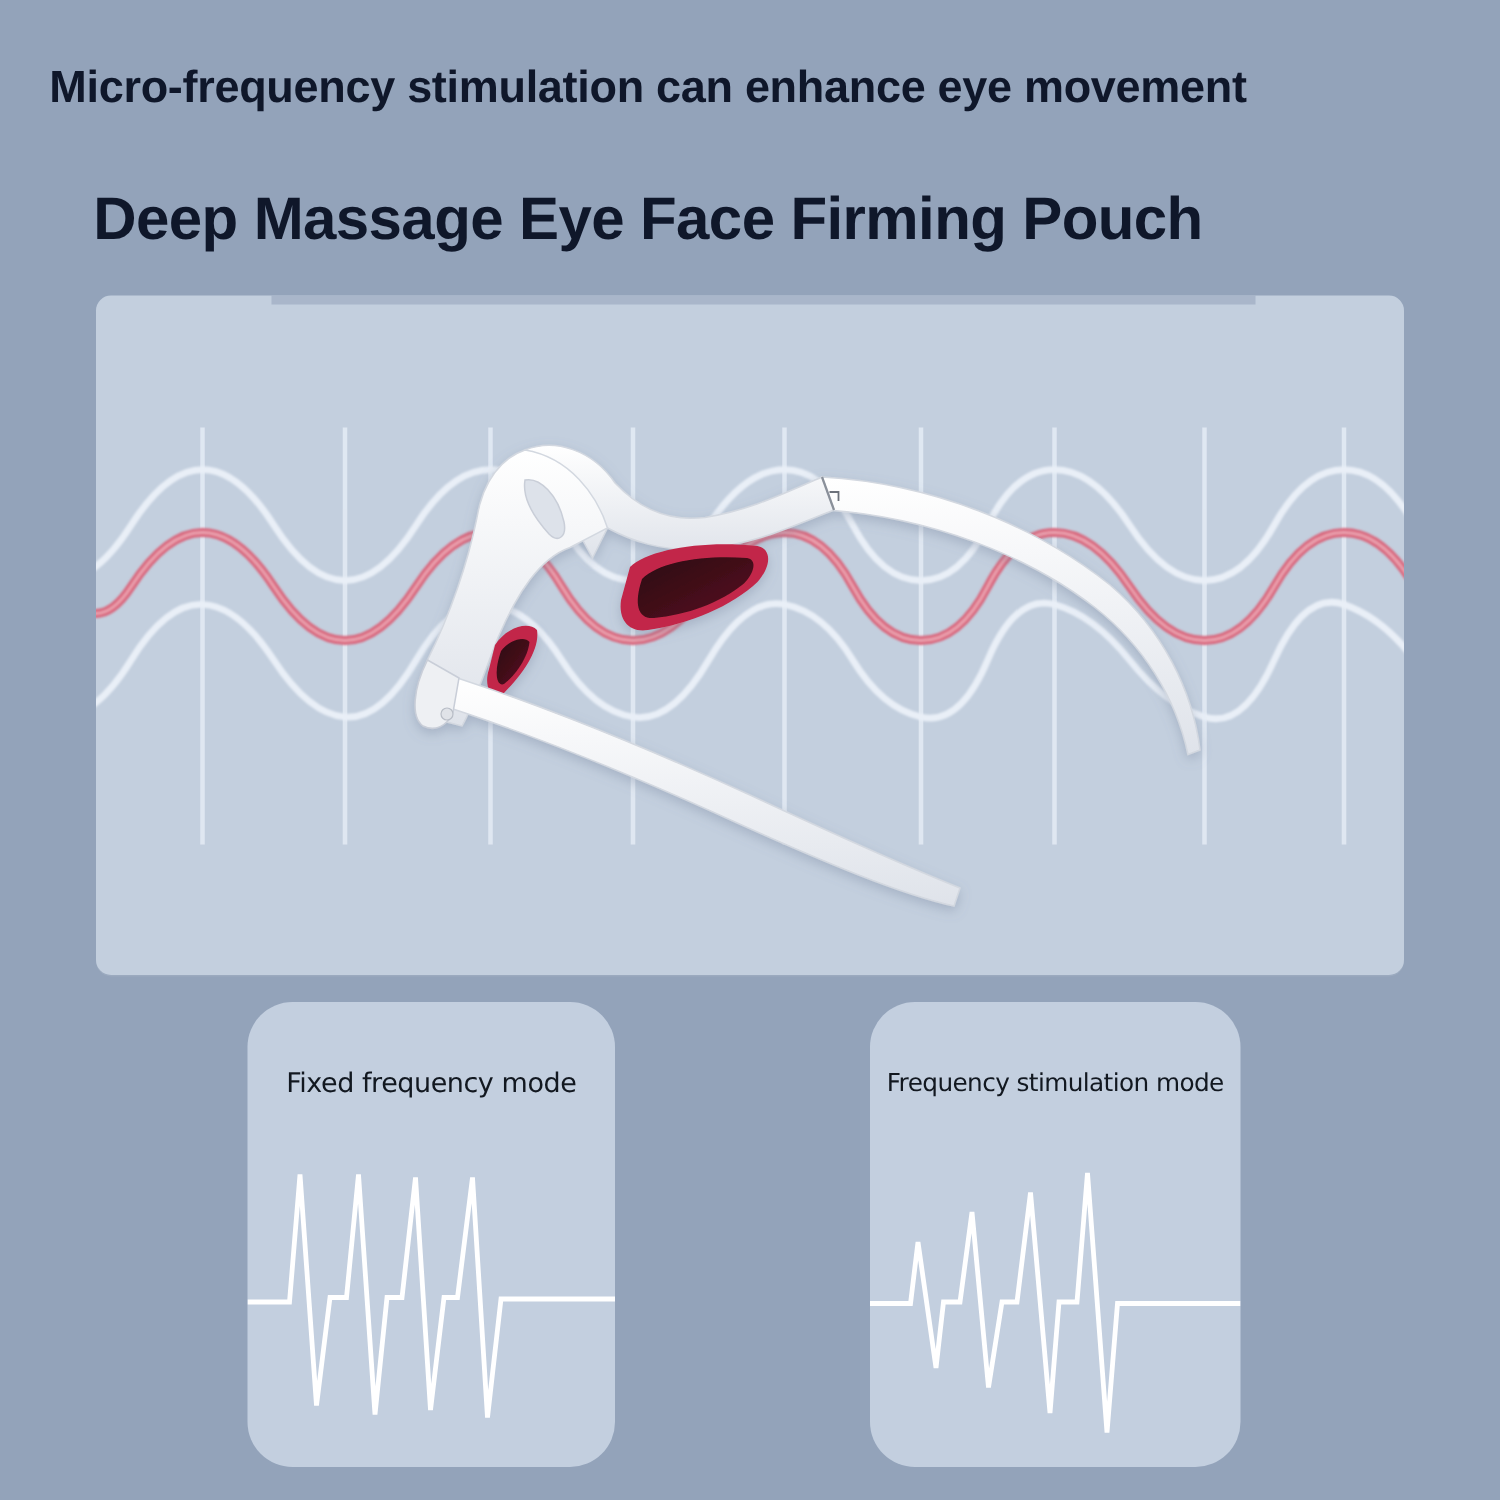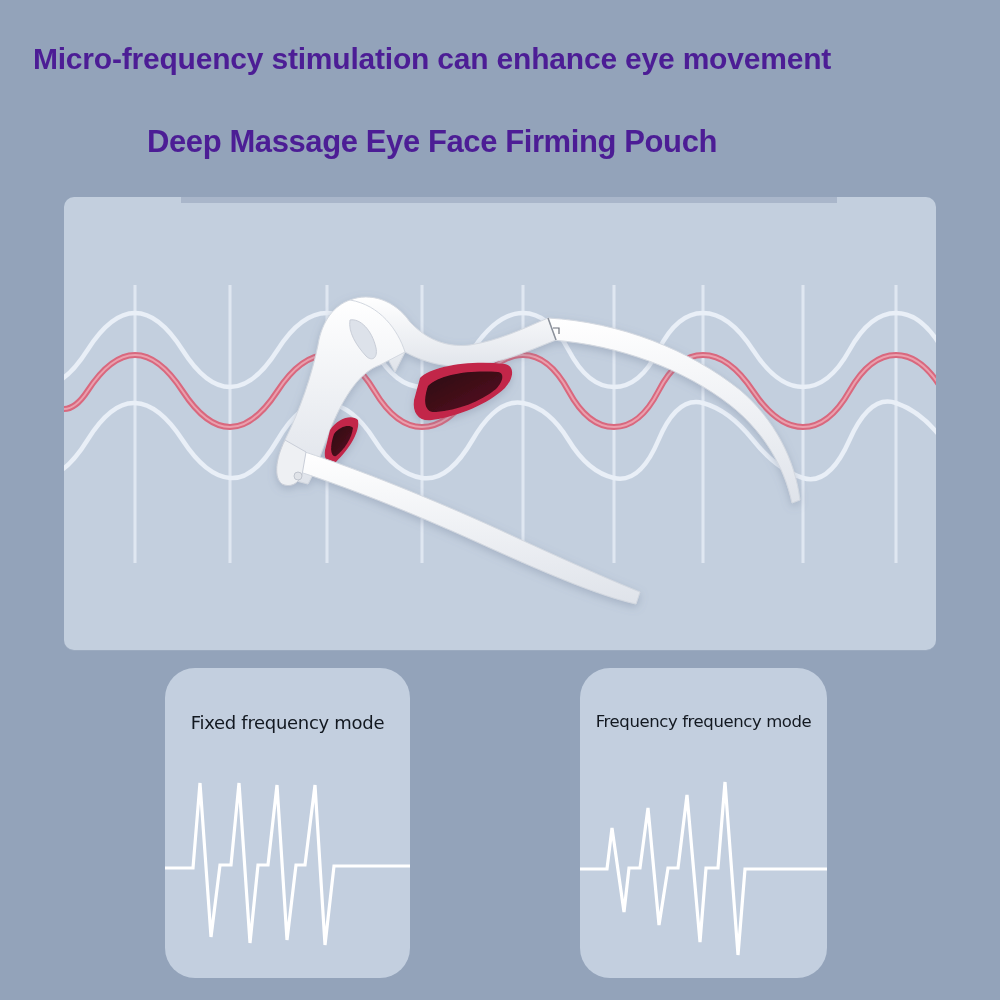--- a/index.html
+++ b/index.html
@@ -4,24 +4,24 @@
 <style>
   html, body { margin: 0; padding: 0; }
   body {
     width: 1000px; height: 1000px; overflow: hidden;
     background: #93a3ba;
     position: relative;
     font-family: "Liberation Sans", "DejaVu Sans", sans-serif;
   }
   .headline {
     position: absolute; left: 0; width: 864px; text-align: center;
-    color: #4c1d95; margin: 0; white-space: nowrap;
+    color: #0f172a; margin: 0; white-space: nowrap;
   }
   #headline-1 { top: 42px; font-size: 30px; letter-spacing: -0.2px; }
-  #headline-2 { top: 124px; font-size: 31px; letter-spacing: -0.4px; text-align: center; }
+  #headline-2 { top: 124px; font-size: 40px; letter-spacing: -0.4px; text-align: center; }
 
   .hero-panel {
     position: absolute; left: 64px; top: 197px; width: 872px; height: 453px;
     background: #c3cfde; border-radius: 10px; overflow: hidden;
     box-shadow: 0 1px 0 rgba(255,255,255,0.08);
   }
   .hero-panel .notch {
     position: absolute; left: 117px; top: 0; width: 656px; height: 6px;
     background: #93a3ba; opacity: 0.55;
   }
@@ -115,17 +115,17 @@
 </div>
 
 <div class="mode-card" id="card-fixed">
   <div class="card-title">Fixed frequency mode</div>
   <svg width="245" height="310" viewBox="165 668 245 310">
     <polyline fill="none" stroke="#ffffff" stroke-width="3.2" stroke-linejoin="miter" stroke-linecap="square" points="165,868 193,868 200,783 211,937 220,865 231,865 239,783 250,943 258,865 268,865 277,785 287,940 296,865 305,865 315,785 325,945 334,866 410,866"></polyline>
   </svg>
 </div>
 
 <div class="mode-card" id="card-conversion">
-  <div class="card-title">Frequency frequency mode</div>
+  <div class="card-title">Frequency stimulation mode</div>
   <svg width="247" height="310" viewBox="580 668 247 310">
     <polyline fill="none" stroke="#ffffff" stroke-width="3.2" stroke-linejoin="miter" stroke-linecap="square" points="580,869 607,869 612,828 624,912 629,868 640,868 648,808 659,925 668,868 678,868 687,795 700,942 706,868 718,868 725,782 738,955 745,869 827,869"></polyline>
   </svg>
 </div>
 
 </body></html>

